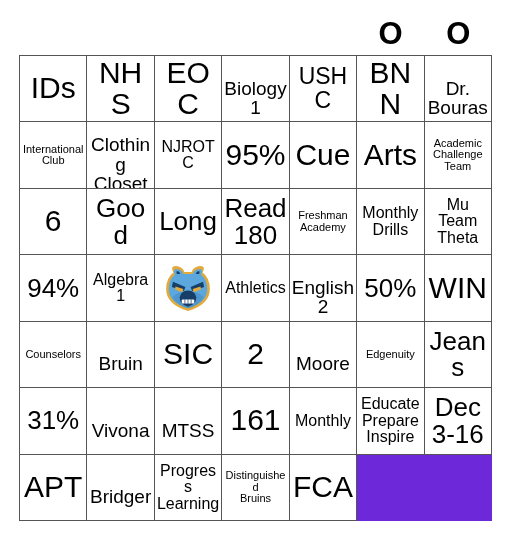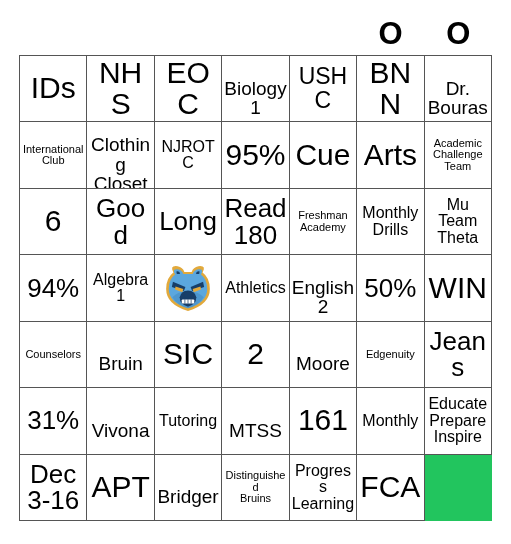--- a/index.html
+++ b/index.html
@@ -48,21 +48,21 @@
     left: 19px;
     top: 55px;
     width: 473px;
     height: 466px;
     display: grid;
     grid-template-columns: repeat(7, 1fr);
     grid-template-rows: repeat(7, 1fr);
     border-top: 1.5px solid #555555;
     border-left: 1.5px solid #555555;
     box-sizing: border-box;
-    background: #22c55e;
+    background: #6d28d9;
   }
   .cell {
     border-right: 1.5px solid #555555;
     border-bottom: 1.5px solid #555555;
     box-sizing: border-box;
     display: flex;
     align-items: center;
     justify-content: center;
     text-align: center;
     padding: 1px 2px;
@@ -239,23 +239,20 @@
       </div>
       <div class="cell sz-xl">
         <span class="cell-text">Jeans</span>
       </div>
       <div class="cell sz-xl">
         <span class="cell-text">31%</span>
       </div>
       <div class="cell sz-md">
         <span class="cell-text">Vivona</span>
       </div>
-      <div class="cell sz-sm">
-        <span class="cell-text">Tutoring</span>
-      </div>
       <div class="cell sz-md">
         <span class="cell-text">MTSS</span>
       </div>
       <div class="cell sz-xxl">
         <span class="cell-text">161</span>
       </div>
       <div class="cell sz-sm">
         <span class="cell-text">Monthly</span>
       </div>
       <div class="cell sz-sm">
@@ -266,26 +263,26 @@
       <div class="cell sz-xl">
         <span class="cell-text">Dec
 3-16</span>
       </div>
       <div class="cell sz-xxl">
         <span class="cell-text">APT</span>
       </div>
       <div class="cell sz-md">
         <span class="cell-text">Bridger</span>
       </div>
+      <div class="cell sz-sm">
+        <span class="cell-text">Progress
+Learning</span>
+      </div>
       <div class="cell sz-xs">
         <span class="cell-text">Distinguished
 Bruins</span>
       </div>
-      <div class="cell sz-sm">
-        <span class="cell-text">Progress
-Learning</span>
-      </div>
       <div class="cell sz-xxl">
         <span class="cell-text">FCA</span>
       </div>
     </div>
 
 </div>
 
 </body></html>

